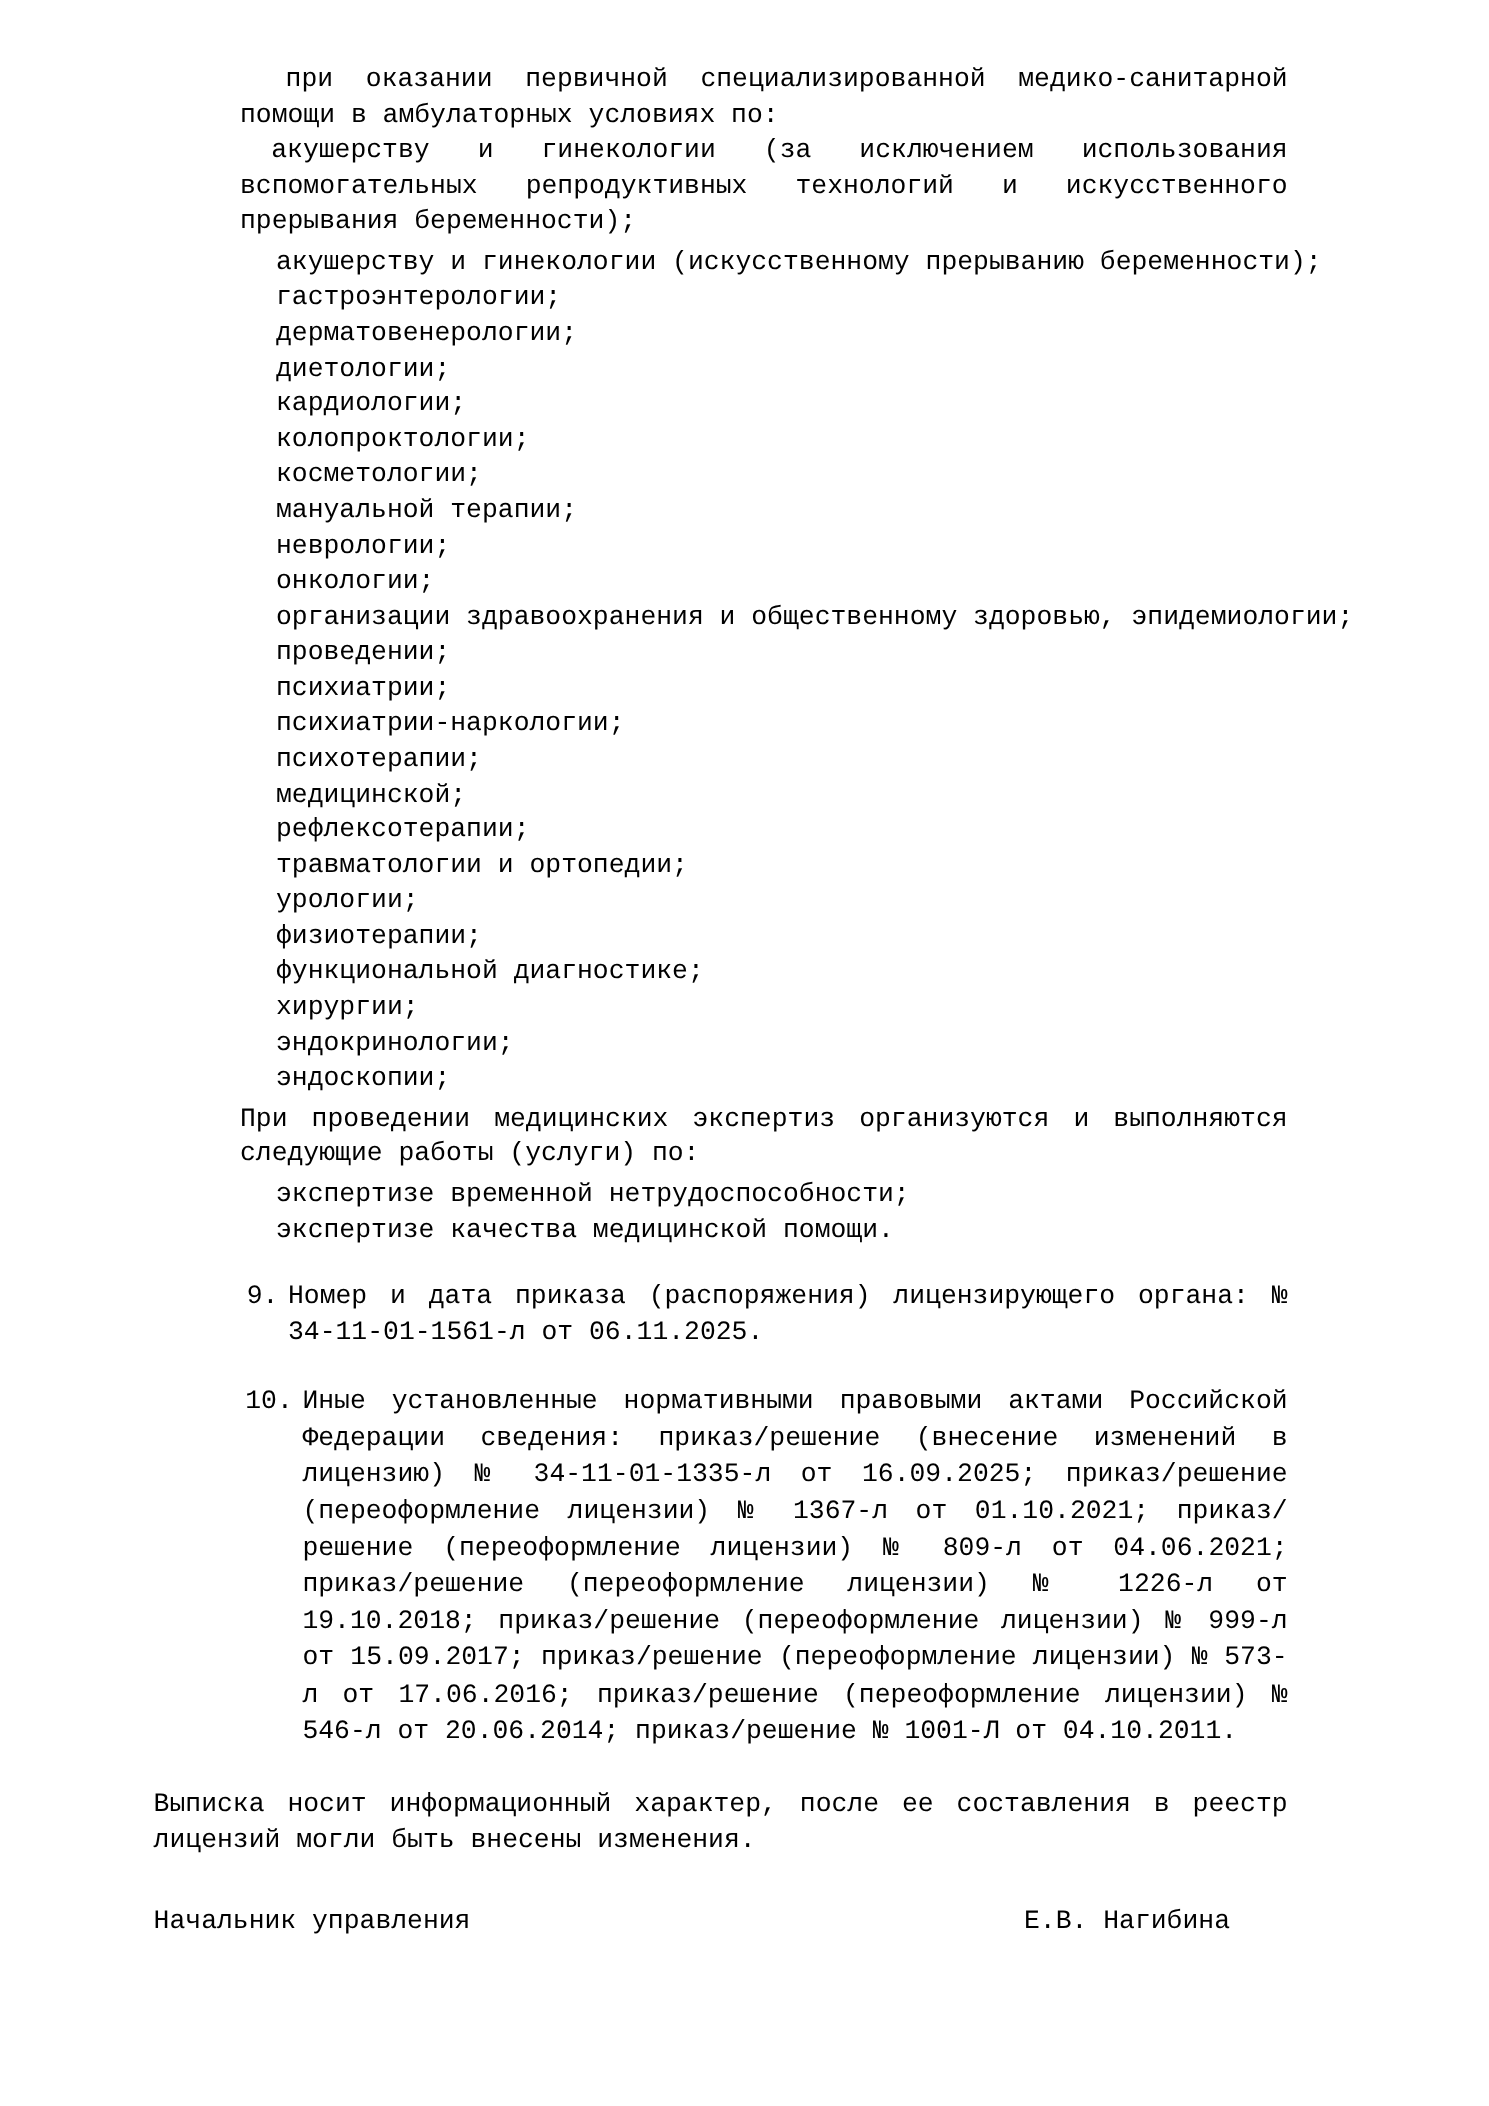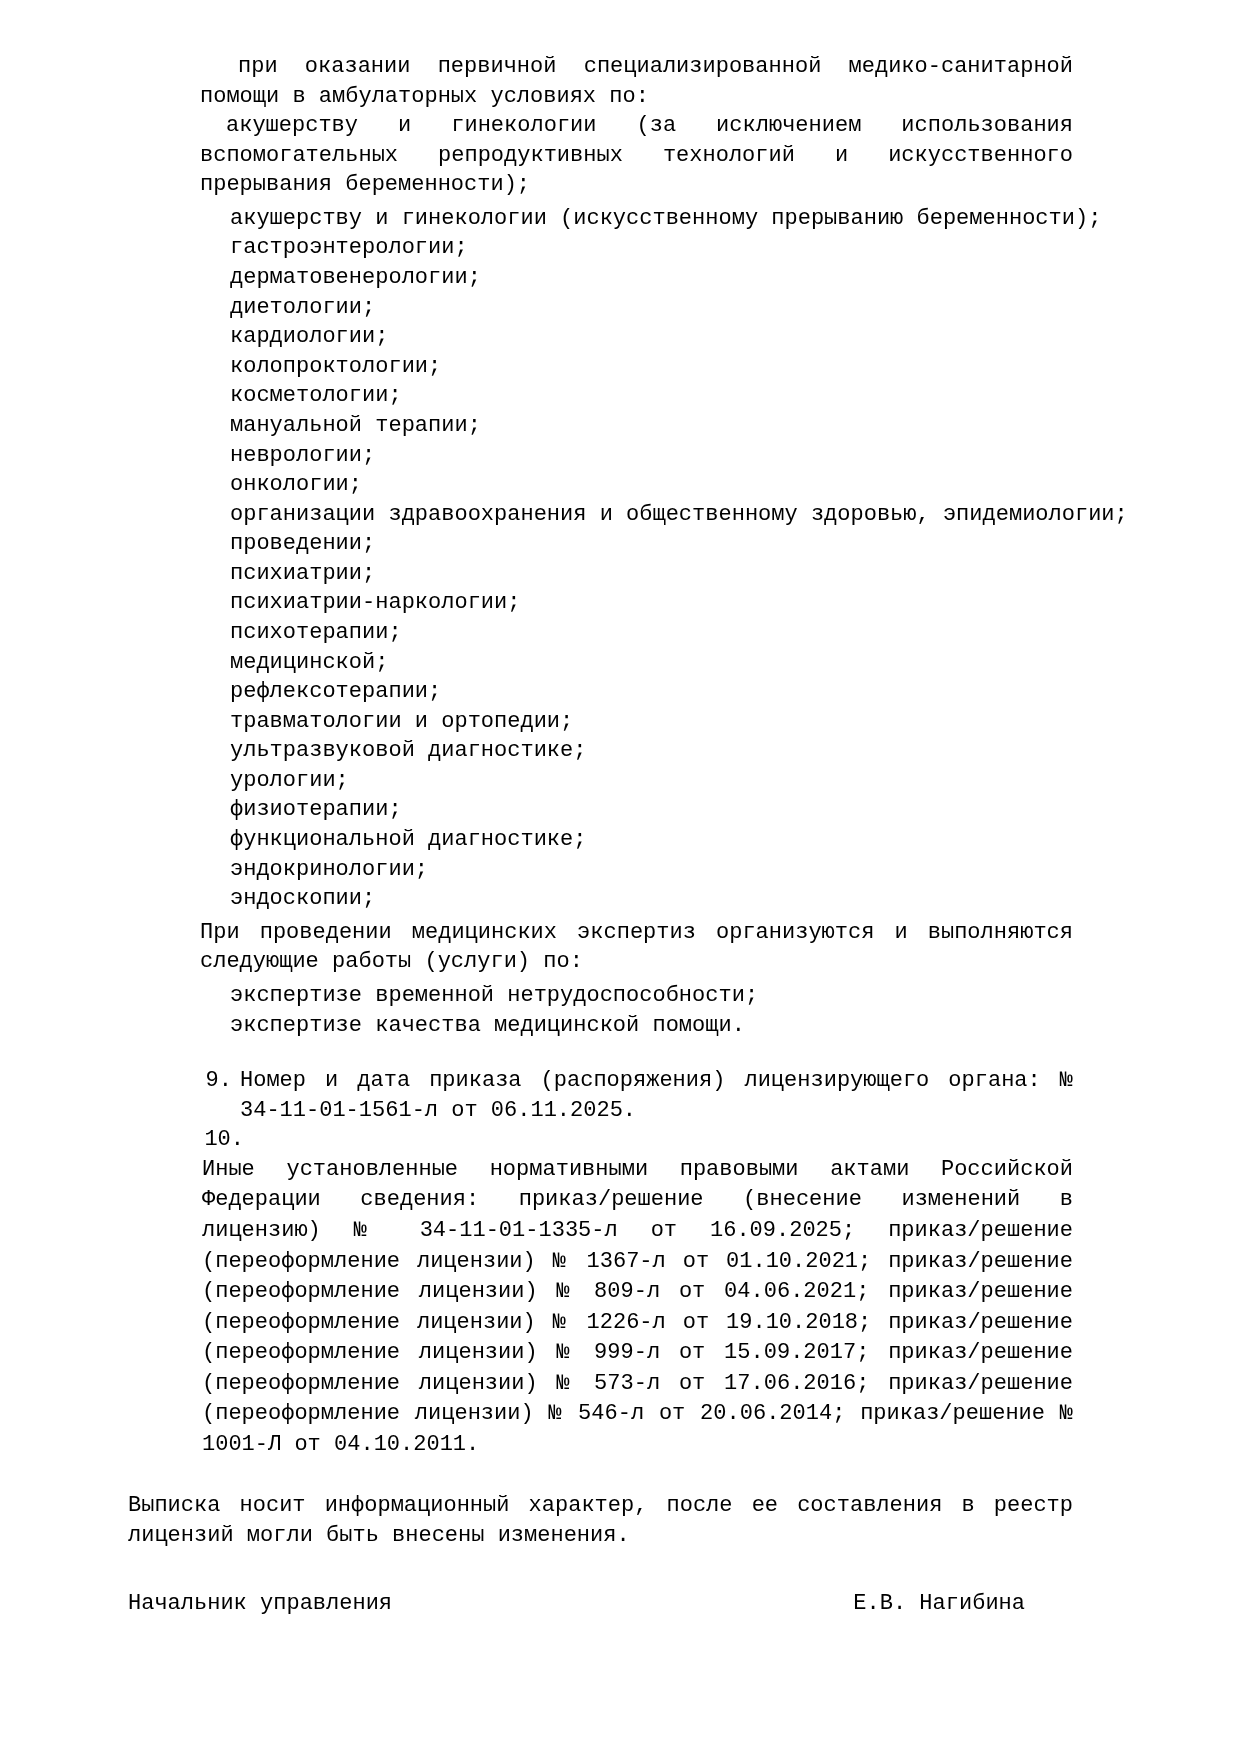--- a/index.html
+++ b/index.html
@@ -80,22 +80,22 @@
     flex: 1 1 auto;
     text-align: justify;
   }
   .clause-9 {
     margin-top: 26px;
     padding-left: 74px;
   }
   .clause-9 .num { width: 30px; padding-right: 8px; }
 
   .clause-10 {
+    margin-top: 28px;
     padding-left: 74px;
-    flex-direction: column;
   }
   .clause-10 .num { width: 42px; padding-right: 8px; }
   .clause-10 .txt { line-height: 1.39; }
 
   .note {
     margin-top: 30px;
     padding-left: 0;
     text-align: justify;
     line-height: 1.37;
   }
@@ -132,24 +132,24 @@
       <li>неврологии;</li>
       <li>онкологии;</li>
       <li>организации здравоохранения и общественному здоровью, эпидемиологии;</li>
       <li>проведении;</li>
       <li>психиатрии;</li>
       <li>психиатрии-наркологии;</li>
       <li>психотерапии;</li>
       <li>медицинской;</li>
       <li>рефлексотерапии;</li>
       <li>травматологии и ортопедии;</li>
-      <li>ультразвуковой диагностике;</li>
       <li>урологии;</li>
       <li>физиотерапии;</li>
       <li>функциональной диагностике;</li>
+      <li>хирургии;</li>
       <li>эндокринологии;</li>
       <li>эндоскопии;</li>
     </ul>
 
     <p class="expert-intro">При проведении медицинских экспертиз организуются и выполняются следующие работы (услуги) по:</p>
 
     <ul class="service-list">
       <li>экспертизе временной нетрудоспособности;</li>
       <li>экспертизе качества медицинской помощи.</li>
     </ul>

